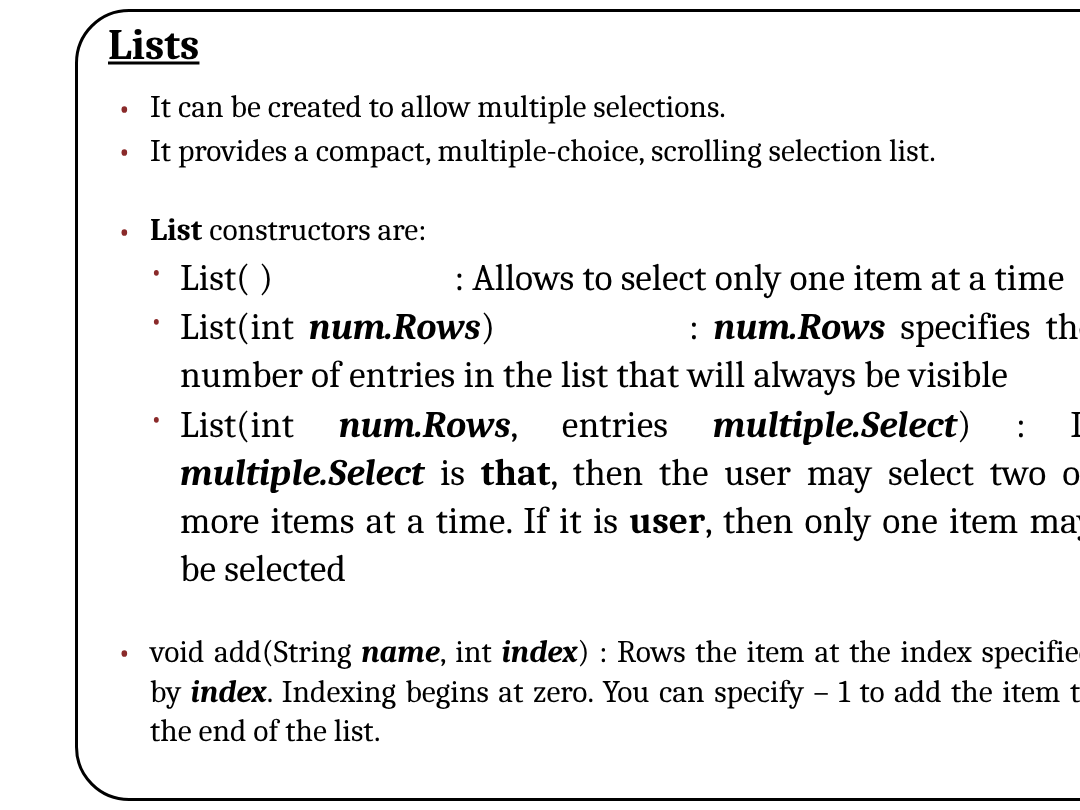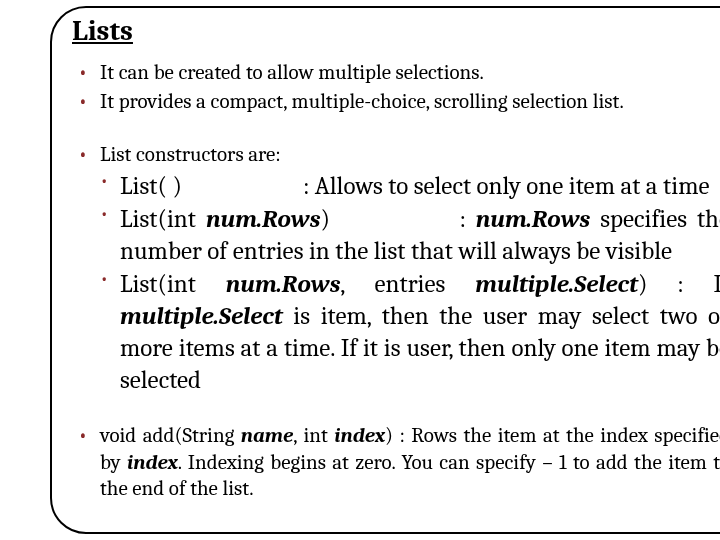--- a/index.html
+++ b/index.html
@@ -61,21 +61,21 @@
   ul.inner > li::before {
     content: "•";
     position: absolute;
     left: 0;
     top: 0;
     color: #8a2a2a;
     font-size: 19px;
     line-height: 1.2;
   }
   .gap { height: 24px; }
-  b { font-weight: normal; }
+  b { font-weight: bold; }
   i { font-style: italic; font-weight: bold; }
   .just { text-align: justify; }
 </style>
 </head>
 <body>
 
 <div class="slide">
   <div class="title">Lists</div>
 
   <ul class="outer">
@@ -89,21 +89,21 @@
     <li>
       <b>List</b><span> constructors are:</span>
       <ul class="inner">
         <li>
           <span>List( )</span>&nbsp;&nbsp;&nbsp;&nbsp;&nbsp;&nbsp;&nbsp;&nbsp;&nbsp;&nbsp;&nbsp;&nbsp;&nbsp;&nbsp;&nbsp;&nbsp;&nbsp;&nbsp;&nbsp;&nbsp;&nbsp;&nbsp;<span>: Allows to select only one item at a time</span>
         </li>
         <li>
           <span>List(int </span><i>num.Rows</i><span>)</span>&nbsp;&nbsp;&nbsp;&nbsp;&nbsp;&nbsp;&nbsp;&nbsp;&nbsp;&nbsp;&nbsp;&nbsp;&nbsp;<span>: </span><i>num.Rows</i><span> specifies the number of entries in the list that will always be visible</span>
         </li>
         <li class="just">
-          <span>List(int </span><i>num.Rows</i><span>, entries </span><i>multiple.Select</i><span>)</span><span> : If </span><i>multiple.Select</i><span> is </span><b>item</b><span>, then the user may select two or more items at a time. If it is </span><b>user</b><span>, then only one item may be selected</span>
+          <span>List(int </span><i>num.Rows</i><span>, entries </span><i>multiple.Select</i><span>)</span><span> : If </span><i>multiple.Select</i><span> is </span><b>that</b><span>, then the user may select two or more items at a time. If it is </span><b>user</b><span>, then only one item may be selected</span>
         </li>
       </ul>
     </li>
   </ul>
 
   <div class="gap"></div>
 
   <ul class="outer">
     <li class="just">
       <span>void add(String </span><i>name</i><span>, int </span><i>index</i><span>)</span><span> : Rows the item at the index specified by </span><i>index</i><span>. Indexing begins at zero. You can specify – 1 to add the item to the end of the list.</span>

